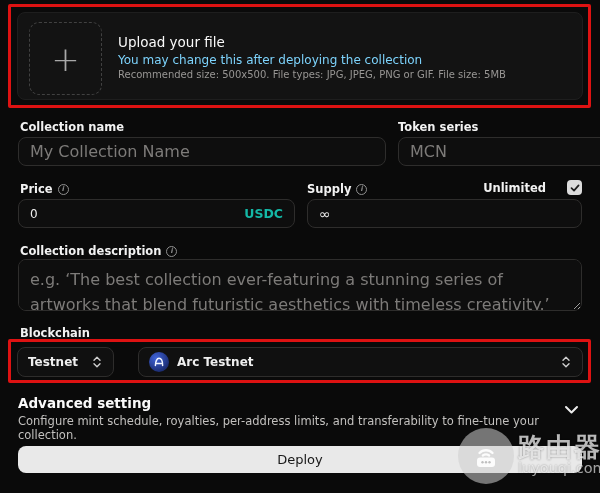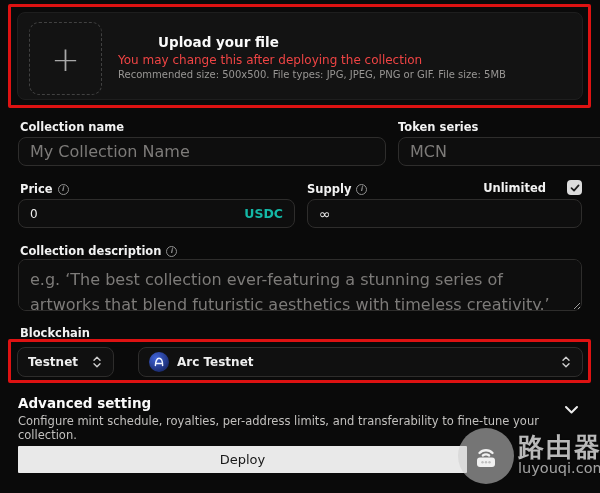--- a/index.html
+++ b/index.html
@@ -29,22 +29,22 @@
     left:17px; top:12px; width:566px; height:88px;
     background:#131313; border:1px solid #1e1e1e; border-radius:8px;
   }
   .dropzone {
     left:28px; top:21px; width:73px; height:73px;
     border:1px dashed #414141; border-radius:10px;
     display:flex; align-items:center; justify-content:center;
     color:#a8a8a8; font-size:34px; font-weight:300; line-height:1;
     cursor:pointer;
   }
-  .upload-title   { left:117px; top:33px;  font-size:13.5px; font-weight:bold; color:#fafafa;margin-left:40px; }
-  .upload-sub     { left:117px; top:52px;  font-size:12px;   color:#ef4444; }
+  .upload-title   { left:117px; top:33px;  font-size:13.5px; font-weight:normal; color:#fafafa; }
+  .upload-sub     { left:117px; top:52px;  font-size:12px;   color:#7dd3fc; }
   .upload-hint    { left:117px; top:68px;  font-size:10px;   color:#989694; }
 
   
   .field-label { font-size:11.5px; font-weight:bold; color:#f2f2f2; display:flex; align-items:center; gap:5px; }
   .info-icon {
     width:11px; height:11px; border:1px solid #8f8f8f; border-radius:50%;
     color:#8f8f8f; font-size:7px; font-style:italic; font-weight:bold;
     display:inline-flex; align-items:center; justify-content:center; line-height:1;
   }
   .tb {
@@ -88,22 +88,22 @@
     background:radial-gradient(circle at 35% 30%, #3f63d8 0%, #1d2f77 70%, #14204f 100%);
     display:inline-flex; align-items:center; justify-content:center;
   }
 
   
   .adv-title { left:18px; top:395px; font-size:13.5px; font-weight:bold; color:#fafafa; }
   .adv-sub   { left:18px; top:414px; font-size:11.5px; color:#c2c0be; width:540px; }
   .adv-chevron { left:563px; top:401px; color:#ececec; cursor:pointer; }
 
   .deploy-btn {
-    left:18px; top:446px; width:449px; height:27px;
-    background:#e9e9e9; border:none; border-radius:1px;
+    left:18px; top:446px; width:564px; height:27px;
+    background:#e9e9e9; border:none; border-radius:8px;
     font-size:13px; color:#181818; font-family:inherit;
     display:flex; align-items:center; justify-content:center; cursor:pointer;
   }
 
   
   .watermark { left:455px; top:426px; width:145px; height:58px; z-index:9; pointer-events:none; }
   .wm-circle {
     position:absolute; left:3px; top:2px; width:56px; height:56px; border-radius:50%;
     background:rgba(205,205,205,0.55);
     display:flex; align-items:center; justify-content:center;

